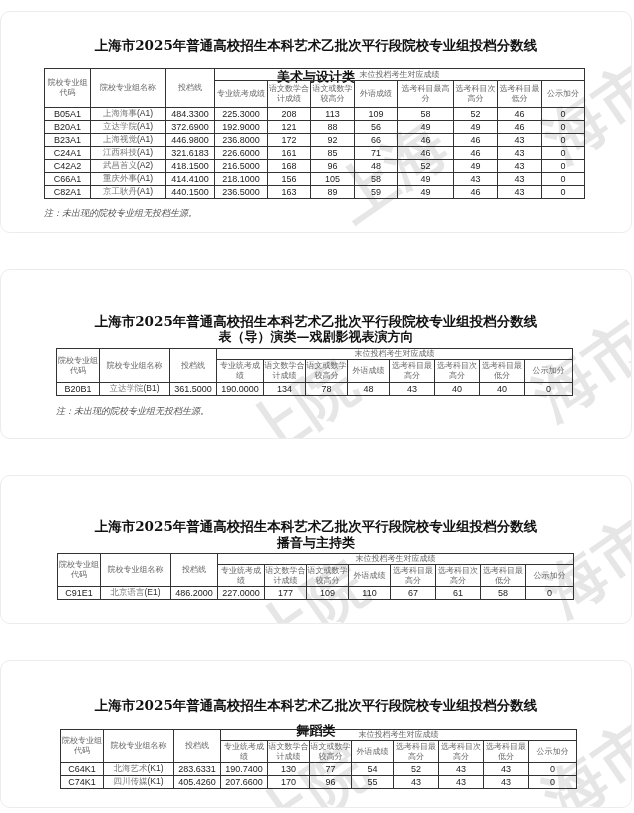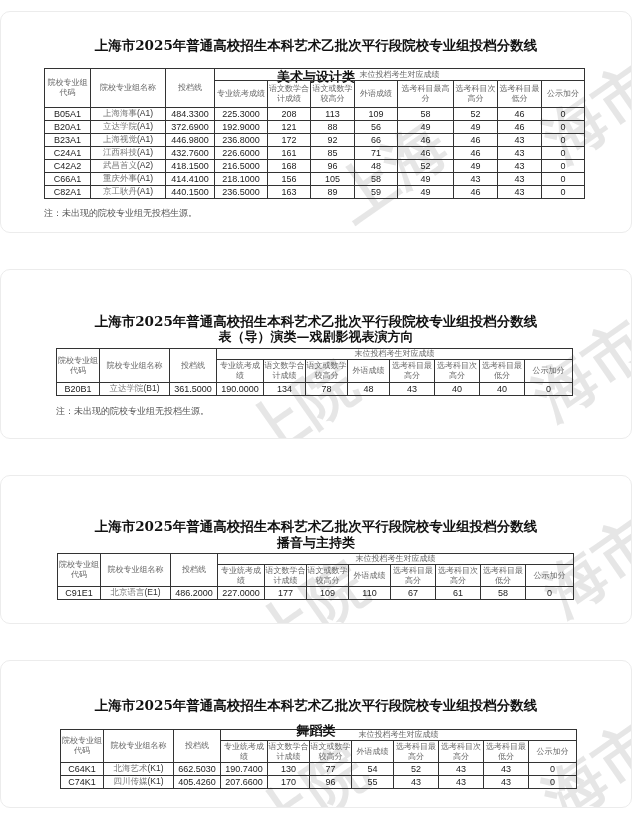--- a/index.html
+++ b/index.html
@@ -31,21 +31,21 @@
   }
   table.score td {
     border: 1px solid #333; text-align: center; vertical-align: middle;
     padding: 0; overflow: hidden; white-space: nowrap;
   }
   table.score td.hdr { color: #666; font-size: 8px; line-height: 10px; white-space: normal; }
   table.score td.num { font-family: "Liberation Sans", "DejaVu Sans", sans-serif; font-size: 9px; }
   table.score td.name { color: #777; font-size: 8.5px; }
   table.score td.name span.code { font-family: "Liberation Sans", sans-serif; color:#333; }
   .note {
-    position: absolute; font-size: 9px; color: #555;
+    position: absolute; font-size: 9px; color: #555; font-style: italic;
   }
 </style>
 </head>
 <body>
 
 <div class="card" style="top:11px;height:222px;">
   <div class="watermark" style="left:330px;top:120px;">上海</div>
   <div class="watermark" style="left:540px;top:60px;">海市</div>
   <div class="title" style="top:25px;">上海市2025年普通高校招生本科艺术乙批次平行段院校专业组投档分数线</div>
   <div class="subtitle" style="top:57px;">美术与设计类</div>
@@ -115,21 +115,21 @@
       <td class="num">92</td>
       <td class="num">66</td>
       <td class="num">46</td>
       <td class="num">46</td>
       <td class="num">43</td>
       <td class="num">0</td>
     </tr>
     <tr style="height:11px">
       <td class="num">C24A1</td>
       <td class="name"><span>江西科技</span><span class="code">(A1)</span></td>
-      <td class="num">432.7600</td>
+      <td class="num">321.6183</td>
       <td class="num">226.6000</td>
       <td class="num">161</td>
       <td class="num">85</td>
       <td class="num">71</td>
       <td class="num">46</td>
       <td class="num">46</td>
       <td class="num">43</td>
       <td class="num">0</td>
     </tr>
     <tr style="height:11px">
@@ -315,21 +315,21 @@
       <td class="hdr">语文或数学较高分</td>
       <td class="hdr">外语成绩</td>
       <td class="hdr">选考科目最高分</td>
       <td class="hdr">选考科目次高分</td>
       <td class="hdr">选考科目最低分</td>
       <td class="hdr">公示加分</td>
     </tr>
     <tr style="height:11px">
       <td class="num">C64K1</td>
       <td class="name"><span>北海艺术</span><span class="code">(K1)</span></td>
-      <td class="num">662.5030</td>
+      <td class="num">283.6331</td>
       <td class="num">190.7400</td>
       <td class="num">130</td>
       <td class="num">77</td>
       <td class="num">54</td>
       <td class="num">52</td>
       <td class="num">43</td>
       <td class="num">43</td>
       <td class="num">0</td>
     </tr>
     <tr style="height:11px">

